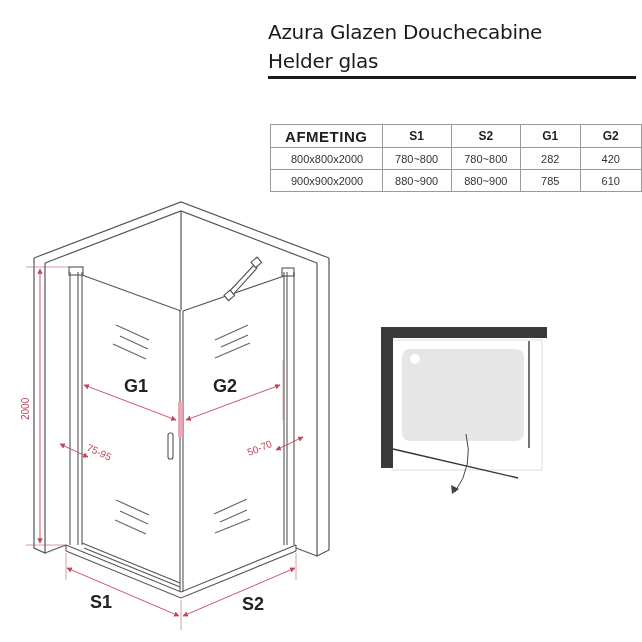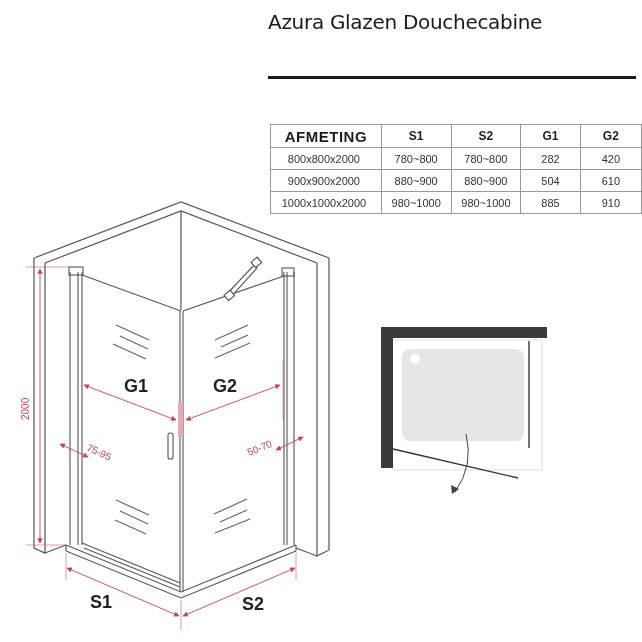--- a/index.html
+++ b/index.html
@@ -1,34 +1,35 @@
 <!DOCTYPE html>
 <html><head>
 <meta charset="utf-8">
 <style>
   html, body { margin:0; padding:0; background:#ffffff; }
   body { width:642px; height:642px; position:relative; overflow:hidden; font-family:"Liberation Sans", sans-serif; }
-  .title-block { position:absolute; left:268px; top:8px; width:370px; }
+  .title-block { position:absolute; left:268px; top:18px; width:370px; }
   .title-line { font-family:"DejaVu Sans", sans-serif; font-size:20px; color:#1a1a1a; line-height:29px; letter-spacing:-0.3px; }
   .title-rule { position:absolute; left:268px; top:76px; width:368px; height:3px; background:#1a1a1a; }
   table.spec { position:absolute; left:270px; top:124px; border-collapse:collapse; font-family:"Liberation Sans", sans-serif; color:#333; }
   table.spec td, table.spec th { border:1px solid #9a9a9a; height:21px; padding:0 4px; font-size:11px; text-align:center; }
   table.spec th { font-weight:bold; font-size:12px; color:#1e1e1e; height:22px; }
   table.spec th.first { font-size:15px; letter-spacing:0.5px; }
-  table.spec td.first { text-align:center; padding-left:0; }
+  table.spec td.first { text-align:left; padding-left:20px; }
   .col0 { width:104px; } .col1 { width:62px; } .col2 { width:62px; } .col3 { width:54px; } .col4 { width:56px; }
   svg { position:absolute; left:0; top:0; }
   .lbl { font-family:"Liberation Sans", sans-serif; font-weight:bold; font-size:18px; fill:#222; }
   .dim { font-family:"Liberation Sans", sans-serif; font-size:10px; fill:#c2455a; }
 </style>
 </head>
 <body>
 
 <div class="title-block">
   <div class="title-line">Azura Glazen Douchecabine</div>
+  <div class="title-line">Helder glas</div>
 </div>
 <div class="title-rule"></div>
 
 <table class="spec">
   <tbody>
       <tr>
     <th class="first col0">AFMETING</th>
     <th class="col1">S1</th>
     <th class="col2">S2</th>
     <th class="col3">G1</th>
@@ -38,29 +39,22 @@
     <td class="first">800x800x2000</td>
     <td>780~800</td>
     <td>780~800</td>
     <td>282</td>
     <td>420</td>
   </tr>
   <tr>
     <td class="first">900x900x2000</td>
     <td>880~900</td>
     <td>880~900</td>
-    <td>504</td>
+    <td>785</td>
     <td>610</td>
-  </tr>
-  <tr>
-    <td class="first">1000x1000x2000</td>
-    <td>980~1000</td>
-    <td>980~1000</td>
-    <td>885</td>
-    <td>910</td>
   </tr>
 </tbody>
   </table>
 
 <svg width="642" height="642" viewBox="0 0 642 642">
   <defs>
     <marker id="arr" viewBox="0 0 10 10" refX="9" refY="5" markerWidth="6" markerHeight="6" orient="auto-start-reverse">
       <path d="M0,0 L10,5 L0,10 z" fill="#c2455a"></path>
     </marker>
   </defs>

